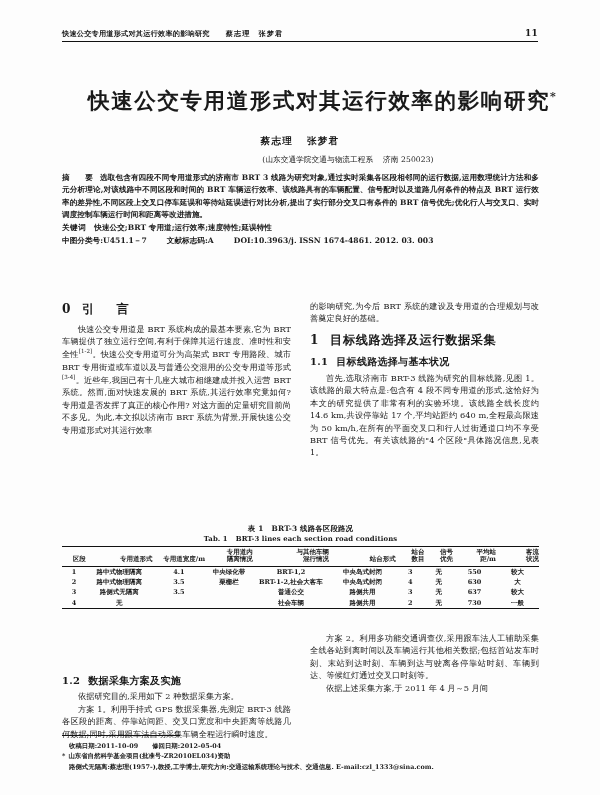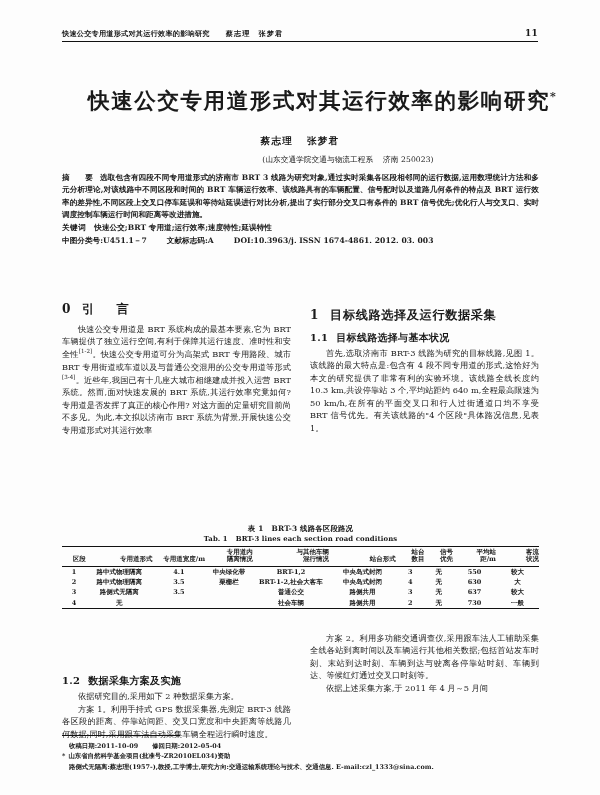--- a/index.html
+++ b/index.html
@@ -290,27 +290,28 @@
   <div class="col col-left">
     <div class="sec-h1">
       <span class="num">0</span><span class="t-sp">引　言</span>
     </div>
     <p class="para">
       <span>快速公交专用道是 BRT 系统构成的最基本要素,它为 BRT 车辆提供了独立运行空间,有利于保障其运行速度、准时性和安全性</span><sup class="ref">[1-2]</sup><span>。快速公交专用道可分为高架式 BRT 专用路段、城市 BRT 专用街道或车道以及与普通公交混用的公交专用道等形式</span><sup class="ref">[3-4]</sup><span>。近些年,我国已有十几座大城市相继建成并投入运营 BRT 系统。然而,面对快速发展的 BRT 系统,其运行效率究竟如何? 专用道是否发挥了真正的核心作用? 对这方面的定量研究目前尚不多见。为此,本文拟以济南市 BRT 系统为背景,开展快速公交专用道形式对其运行效率</span>
     </p>
   </div>
 
   <div class="col col-right">
+    <p class="para" style="text-indent:0">的影响研究,为今后 BRT 系统的建设及专用道的合理规划与改善奠定良好的基础。</p>
     <div class="sec-h1" style="margin-top:6px">
       <span class="num">1</span><span>目标线路选择及运行数据采集</span>
     </div>
     <div class="sec-h2">
       <span class="num">1.1</span><span>目标线路选择与基本状况</span>
     </div>
-    <p class="para">首先,选取济南市 BRT-3 线路为研究的目标线路,见图 1。该线路的最大特点是:包含有 4 段不同专用道的形式,这恰好为本文的研究提供了非常有利的实验环境。该线路全线长度约 10.3 km,共设停靠站 3 个,平均站距约 640 m,全程最高限速为 50 km/h,在所有的平面交叉口和行人过街通道口均不享受 BRT 信号优先。有关该线路的"4 个区段"具体路况信息,见表 1。</p>
+    <p class="para">首先,选取济南市 BRT-3 线路为研究的目标线路,见图 1。该线路的最大特点是:包含有 4 段不同专用道的形式,这恰好为本文的研究提供了非常有利的实验环境。该线路全线长度约 14.6 km,共设停靠站 17 个,平均站距约 640 m,全程最高限速为 50 km/h,在所有的平面交叉口和行人过街通道口均不享受 BRT 信号优先。有关该线路的"4 个区段"具体路况信息,见表 1。</p>
   </div>
 
   <div class="tbl-wrap">
     <div class="tbl-cap-cn">
       <span>表 1</span><span class="sp"></span><span>BRT-3 线路各区段路况</span>
     </div>
     <div class="tbl-cap-en">
       <span>Tab. 1</span><span class="sp"></span><span>BRT-3 lines each section road conditions</span>
     </div>
     <table class="data">

